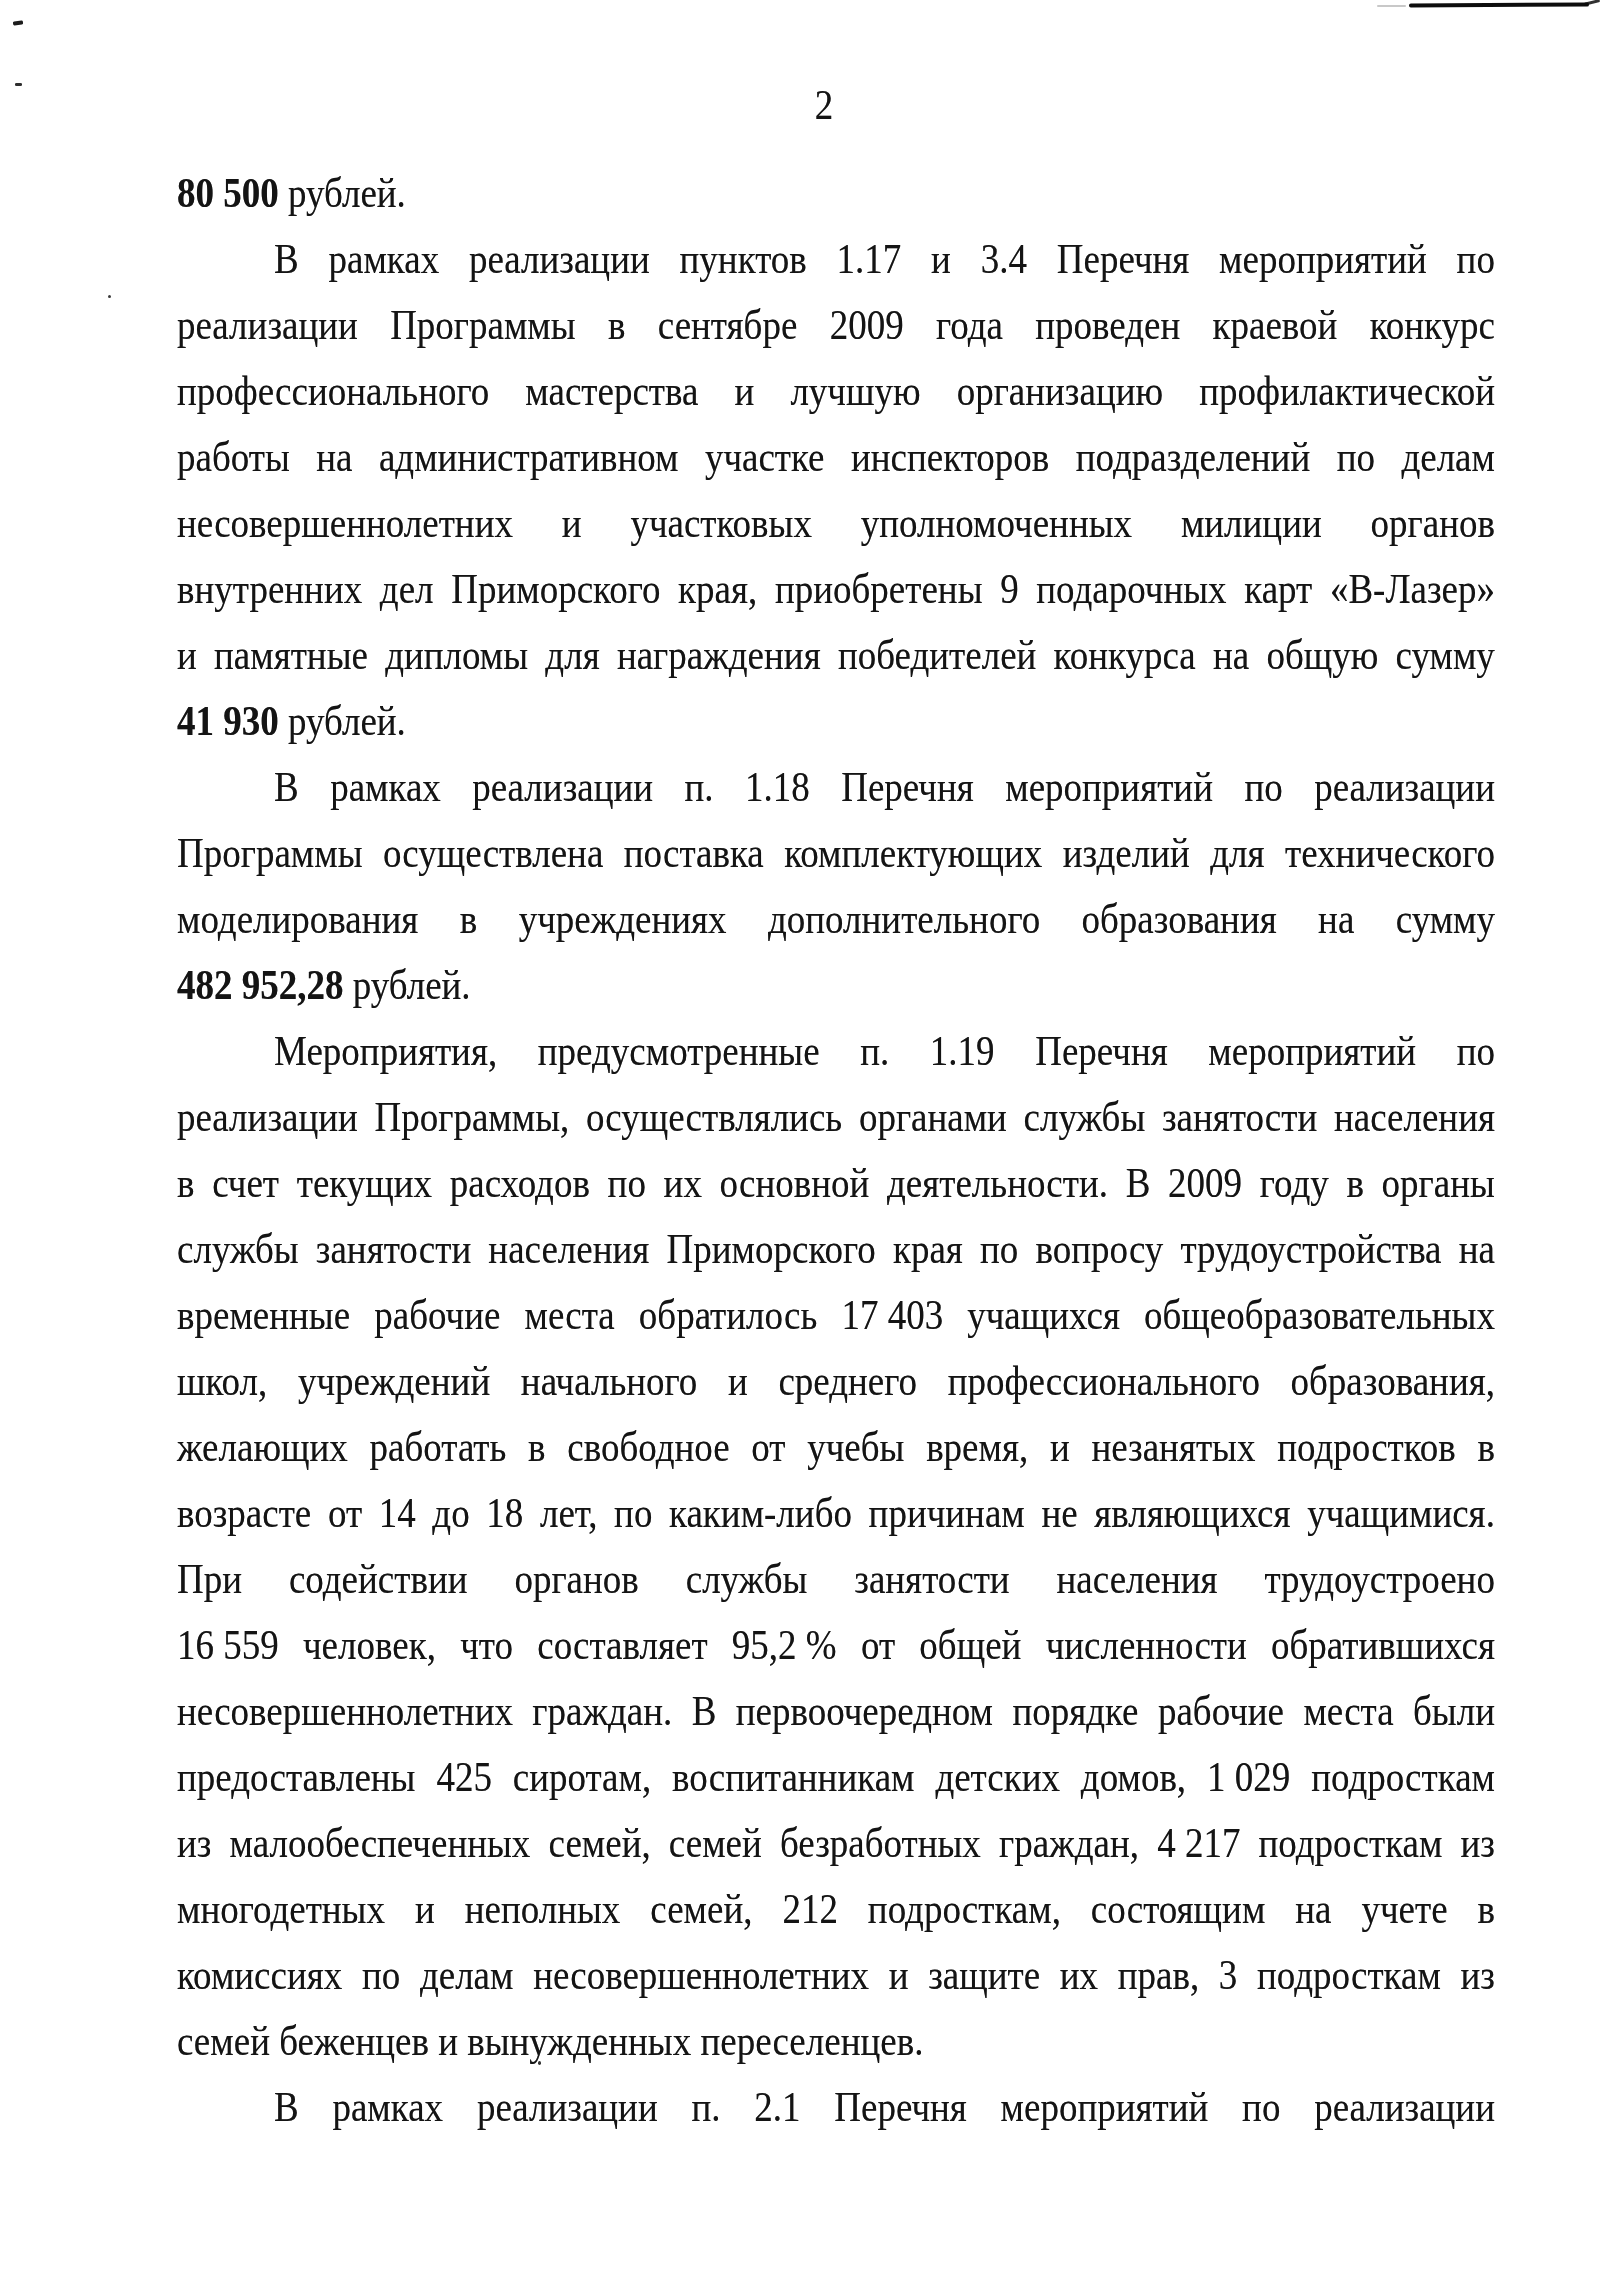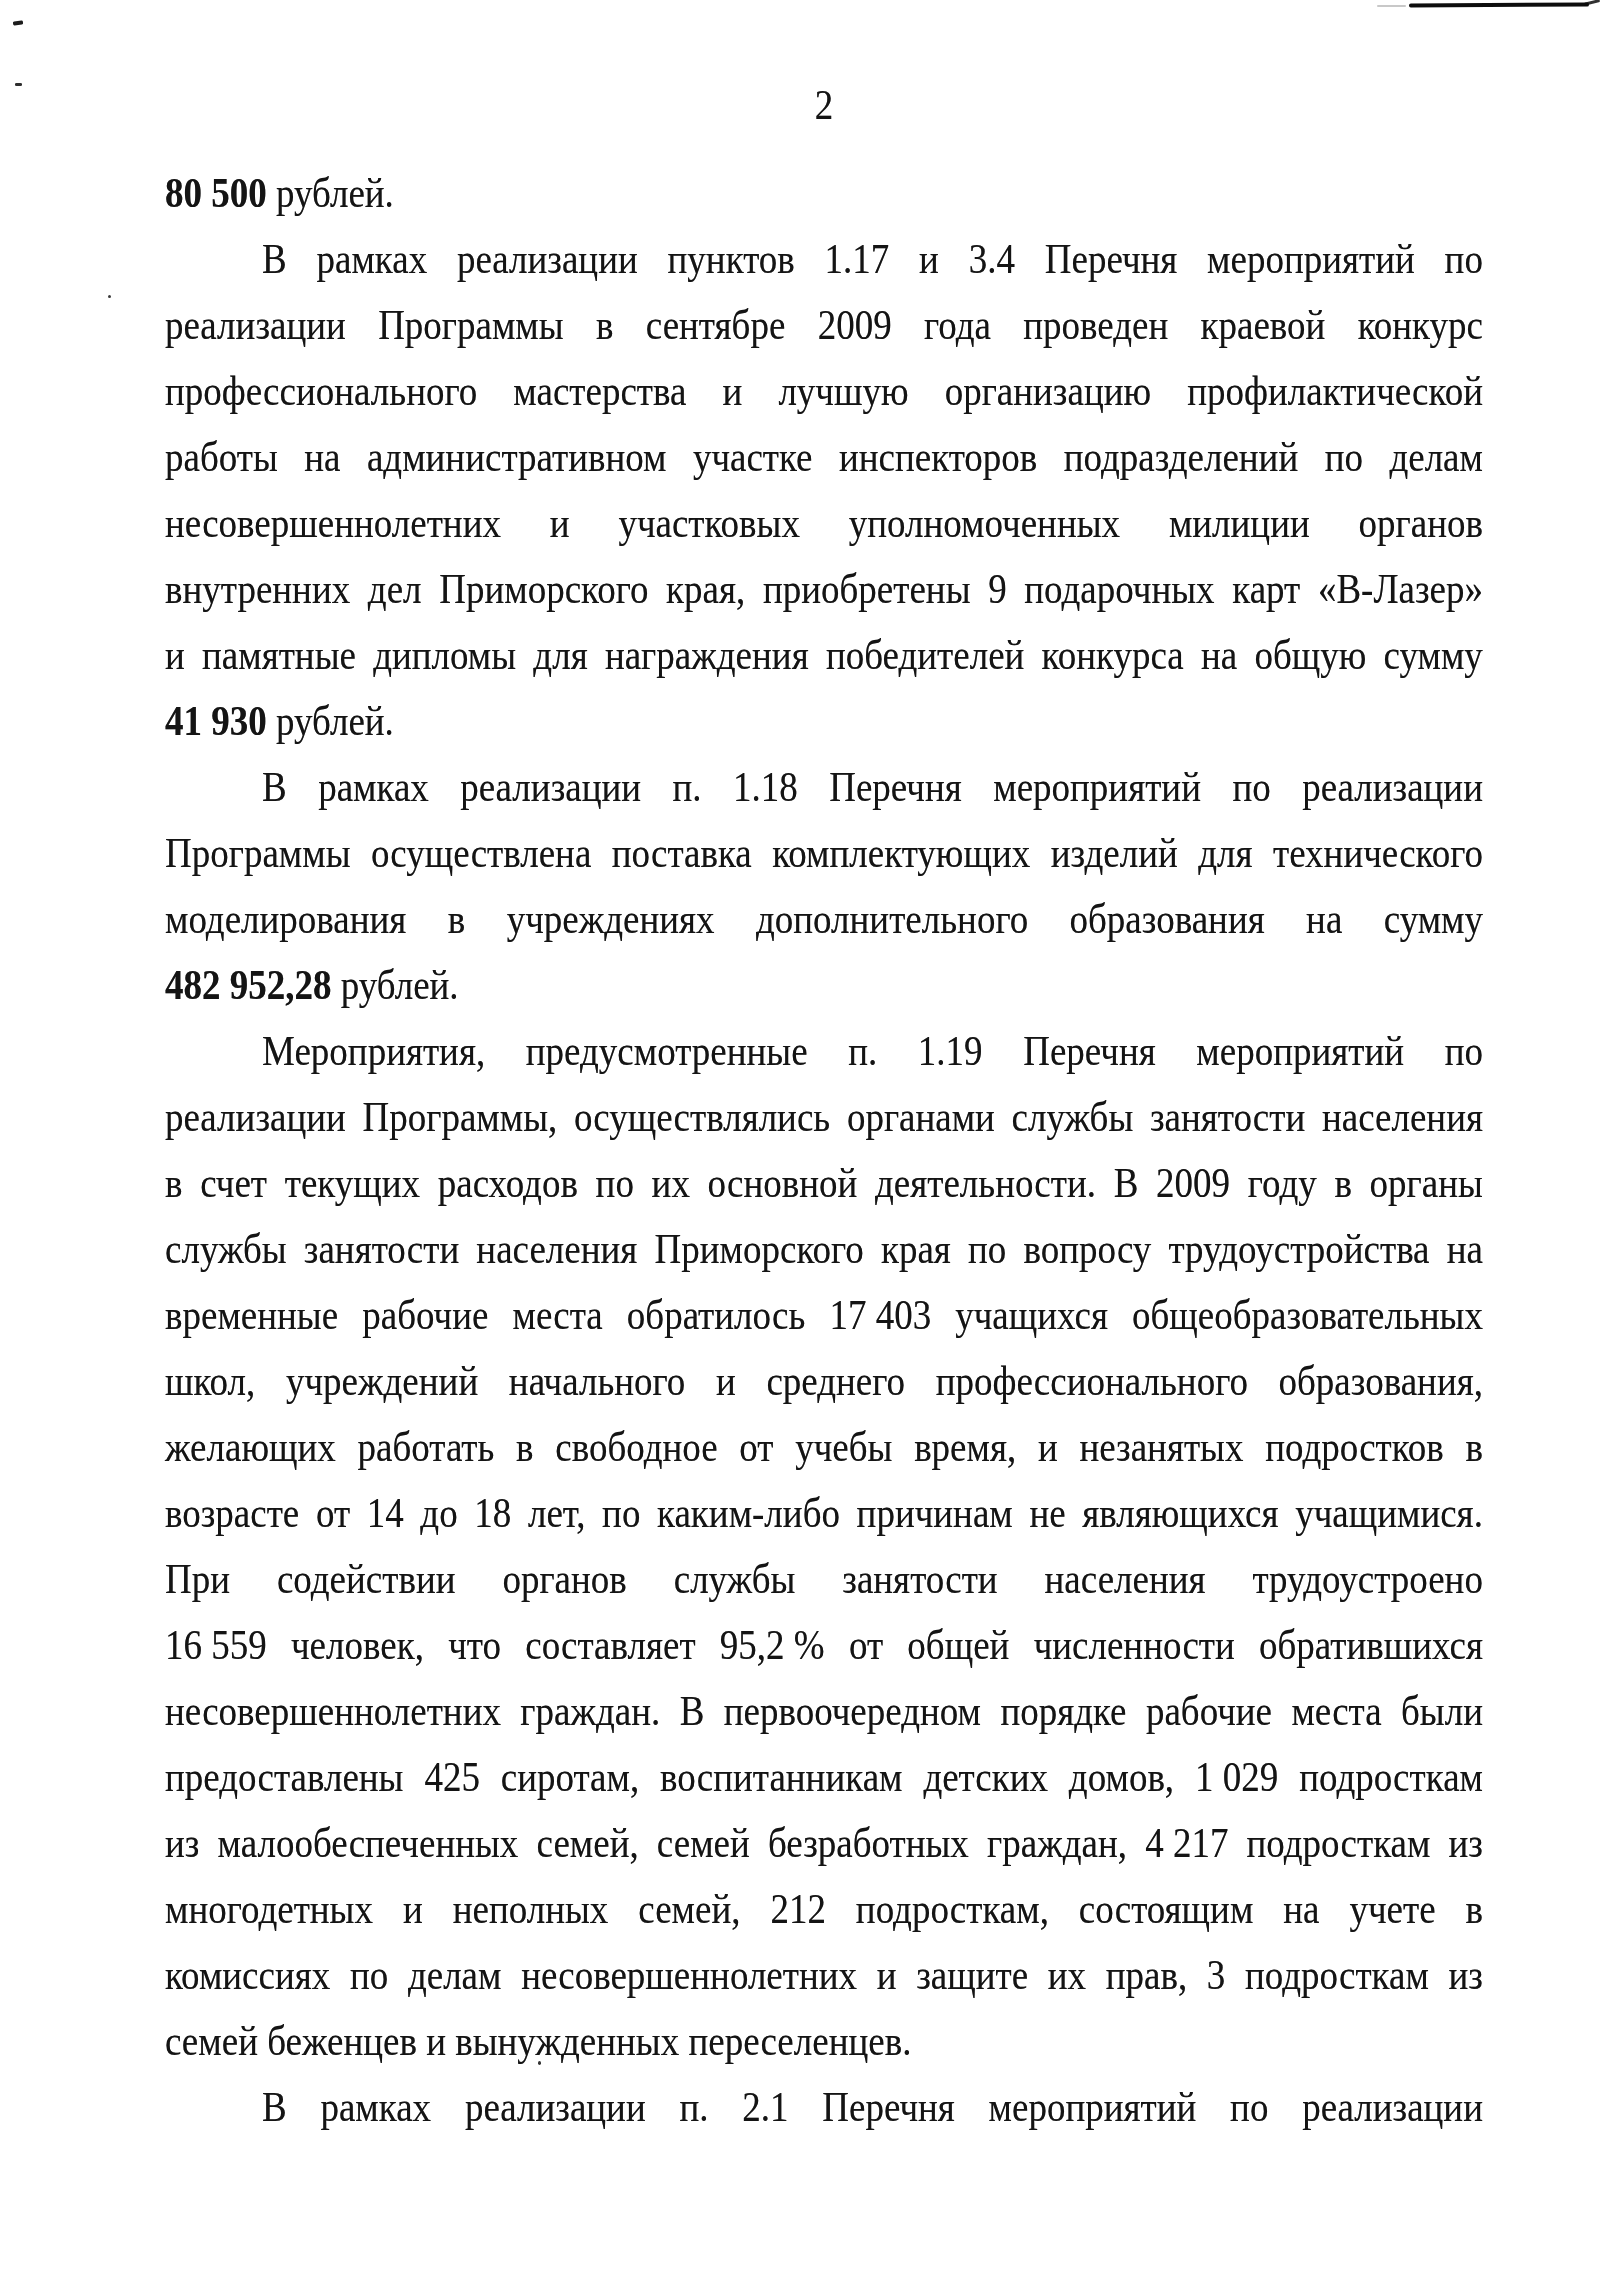--- a/index.html
+++ b/index.html
@@ -16,21 +16,21 @@
     color: #141414;
   }
   #page-number {
     position: absolute; left: 165px; top: 83px; width: 1318px;
     text-align: center;
     font-size: 37px;
     transform: scaleY(1.13);
     text-shadow: 0 0 0.6px rgba(0,0,0,0.45);
   }
   #text-block {
-    position: absolute; left: 165px; top: 159px; width: 1318px;
+    position: absolute; left: 177px; top: 159px; width: 1318px;
     font-size: 37px;
   }
   .line {
     height: 66px;
     display: flex;
     align-items: center;
     white-space: pre;
     transform: scaleY(1.13);
     text-shadow: 0 0 0.6px rgba(0,0,0,0.45);
   }

